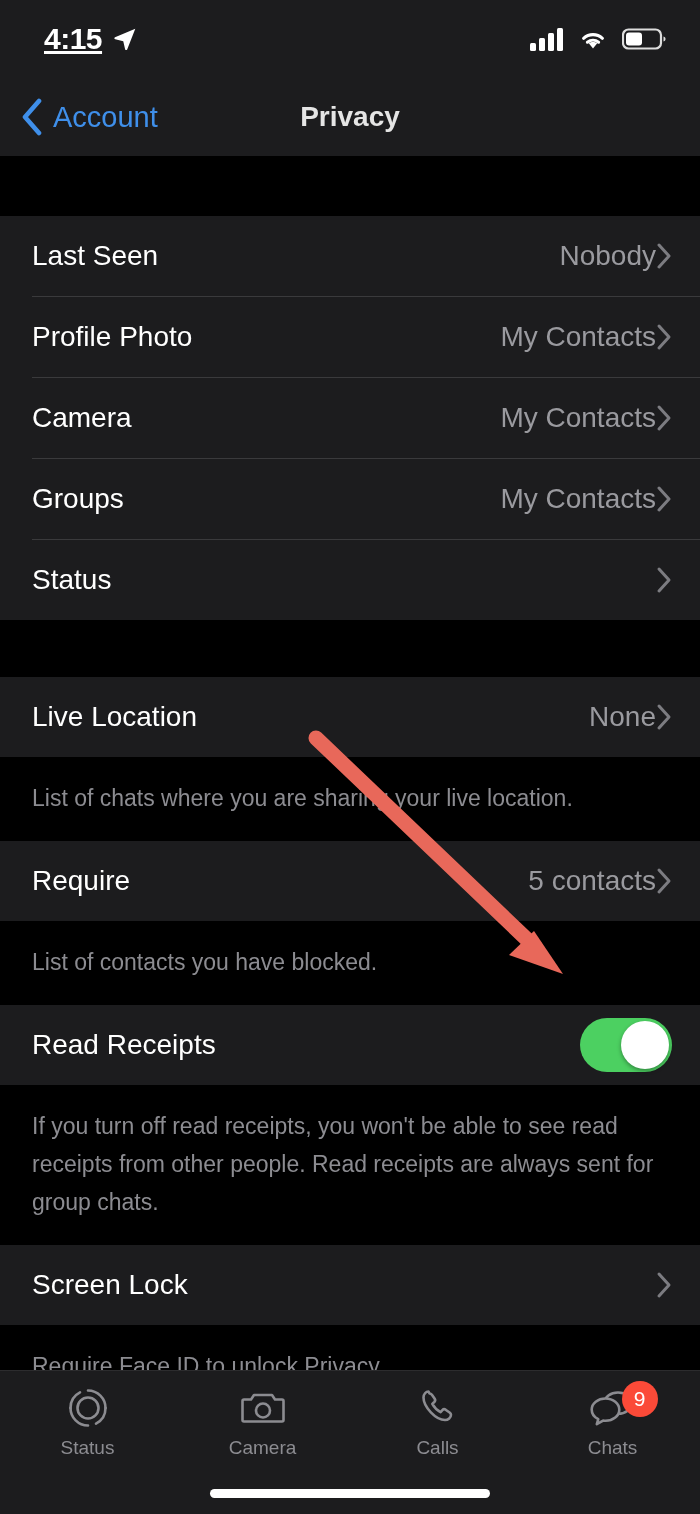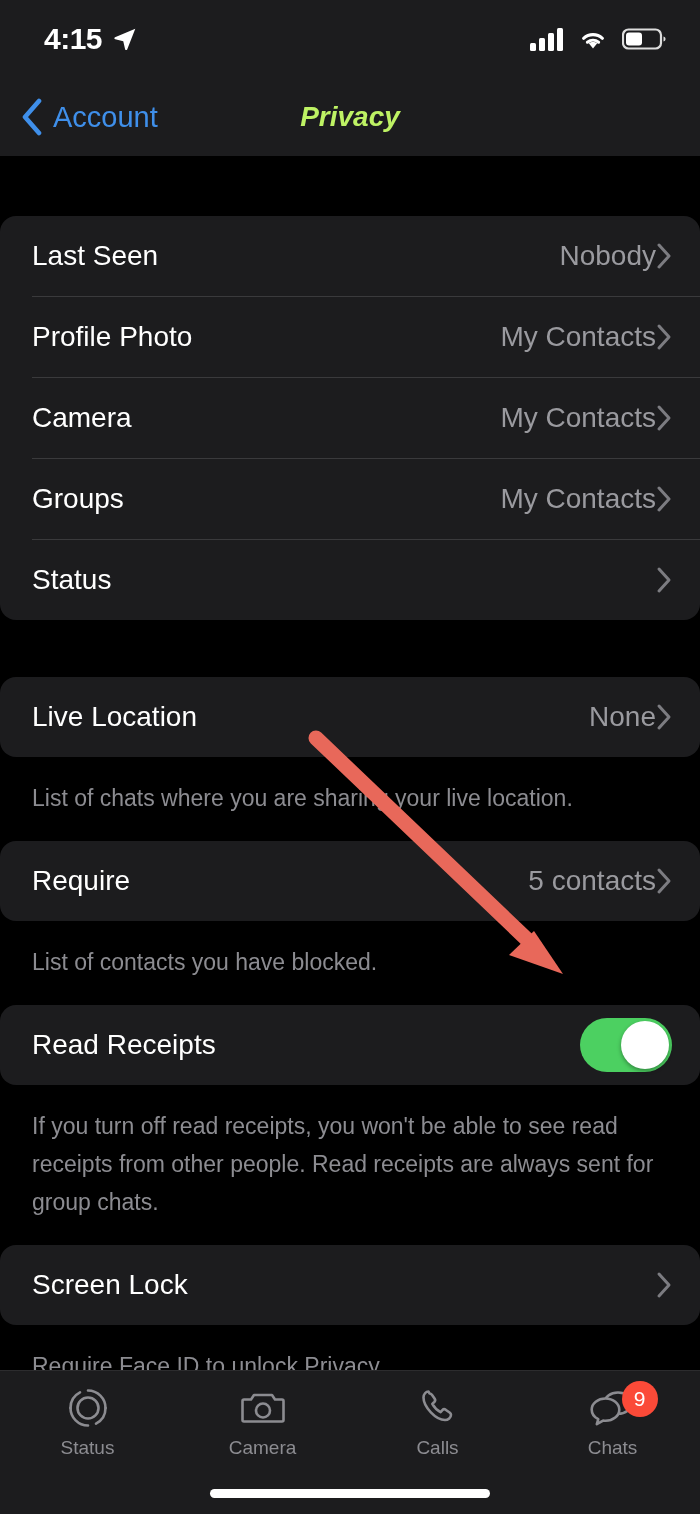--- a/index.html
+++ b/index.html
@@ -12,41 +12,41 @@
   }
   .phone { position:relative; width:700px; height:1514px; background:#000; }
 
   
   .statusbar{
     position:relative; height:78px; background:#1C1C1E;
     display:flex; align-items:center; justify-content:space-between;
     padding:0 34px 0 44px;
   }
   .sb-left{ display:flex; align-items:center; gap:10px; }
-  .sb-time{ color:#fff; font-size:30px; font-weight:600; letter-spacing:-0.5px; }
+  .sb-time{ color:#fff; font-size:30px; font-weight:600; letter-spacing:-0.5px;text-decoration:underline; }
   .sb-right{ display:flex; align-items:center; gap:13px; }
   .loc-arrow{ display:block; }
 
   
   .navbar{
     position:relative; height:78px; background:#1C1C1E;
     display:flex; align-items:center;
   }
   .nav-back{
     position:absolute; left:20px; display:flex; align-items:center; gap:9px;
     color:#3F8FEA; font-size:29px; cursor:pointer;
   }
   .nav-title{
-    width:100%; text-align:center; color:#bef264;
-    font-size:28px; font-weight:700;font-style:italic;
+    width:100%; text-align:center; color:#e5e5e5;
+    font-size:28px; font-weight:700;
   }
 
   
   .gap{ background:#000; }
-  .group{ background:#1C1C1E;border-radius:16px; }
+  .group{ background:#1C1C1E; }
   .row{
     position:relative; display:flex; align-items:center;
     justify-content:space-between;
     height:80px; padding:0 28px 0 32px;
     cursor:pointer;
   }
   .row-label{ color:#FFFFFF; font-size:28px; }
   .row-right{ display:flex; align-items:center; }
   .row-value{ color:#9A9A9F; font-size:28px; }
   .chev{ display:block; }

